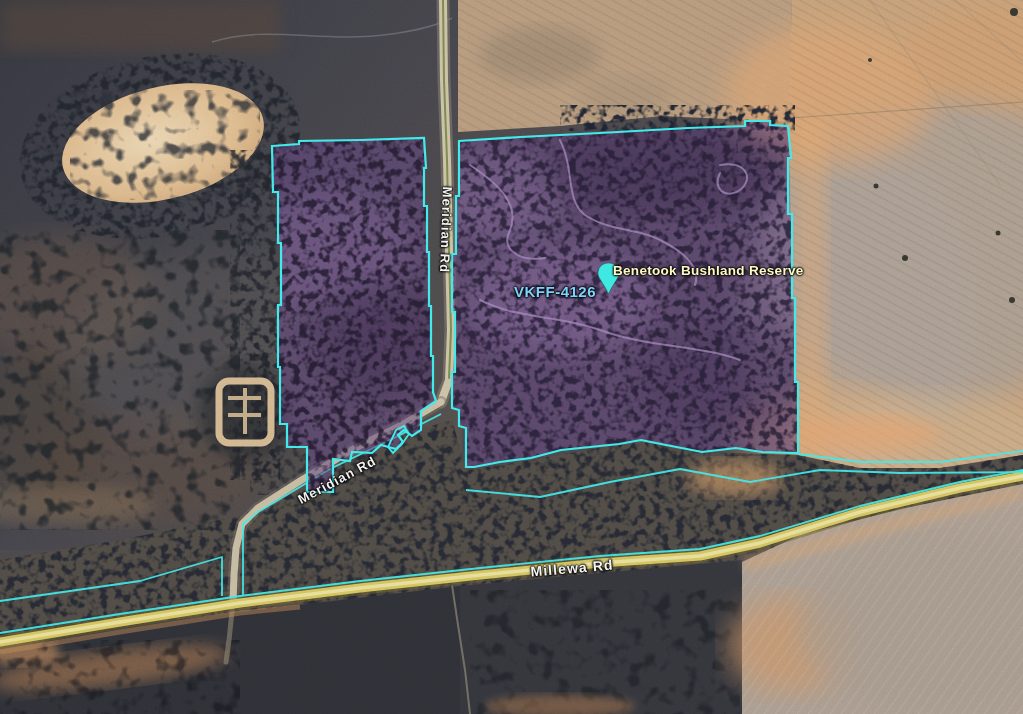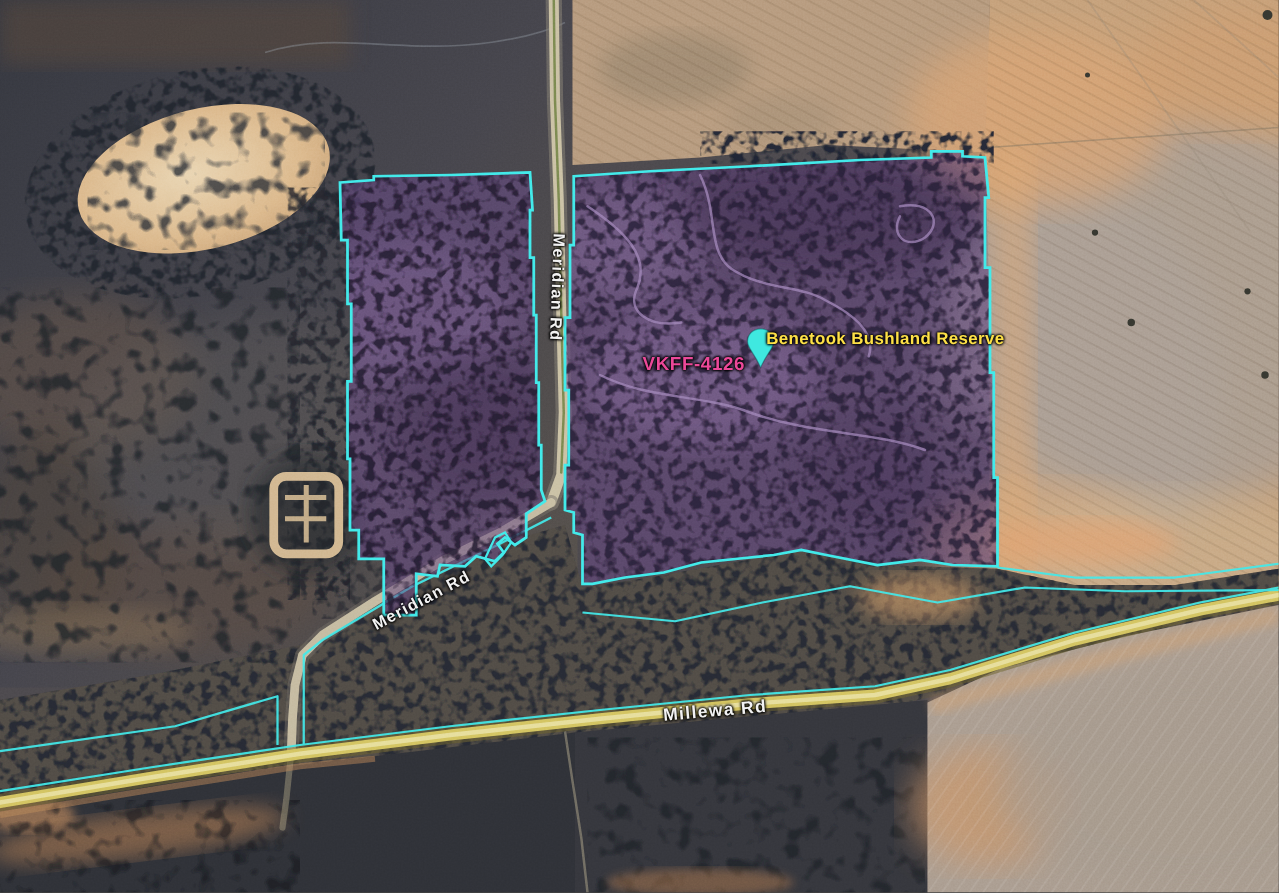--- a/index.html
+++ b/index.html
@@ -213,18 +213,18 @@
 
   <rect x="0" y="0" width="1023" height="714" filter="url(#grain)" style="mix-blend-mode:overlay" opacity=".45"></rect>
 </svg>
 
   <div class="pin" style="color: rgb(63, 232, 224);">
     <svg width="25" height="38" viewBox="0 0 25 38">
       <path d="M12.5,1 C18.8,1 23,5.6 23,11.2 C23,16.4 17.6,20.5 12.5,32 C7.4,20.5 2,16.4 2,11.2 C2,5.6 6.2,1 12.5,1 Z" fill="currentColor" stroke="rgba(0,70,70,0.4)" stroke-width="1"></path>
     </svg>
   </div>
 
-  <div class="map-label lbl-place-name" style="color: #fde047;">Benetook Bushland Reserve</div>
-  <div class="map-label lbl-place-code" style="color: #ec4899;">VKFF-4126</div>
+  <div class="map-label lbl-place-name" style="color: #fef9c3;">Benetook Bushland Reserve</div>
+  <div class="map-label lbl-place-code" style="color: #7dd3fc;">VKFF-4126</div>
   <div class="map-label lbl-road lbl-meridian-top" style="color: rgb(242, 242, 242);">Meridian Rd</div>
   <div class="map-label lbl-road lbl-meridian-diag" style="color: rgb(242, 242, 242);">Meridian Rd</div>
   <div class="map-label lbl-road lbl-millewa" style="color: rgb(242, 242, 242);">Millewa Rd</div>
 </div>
 
 </body></html>

